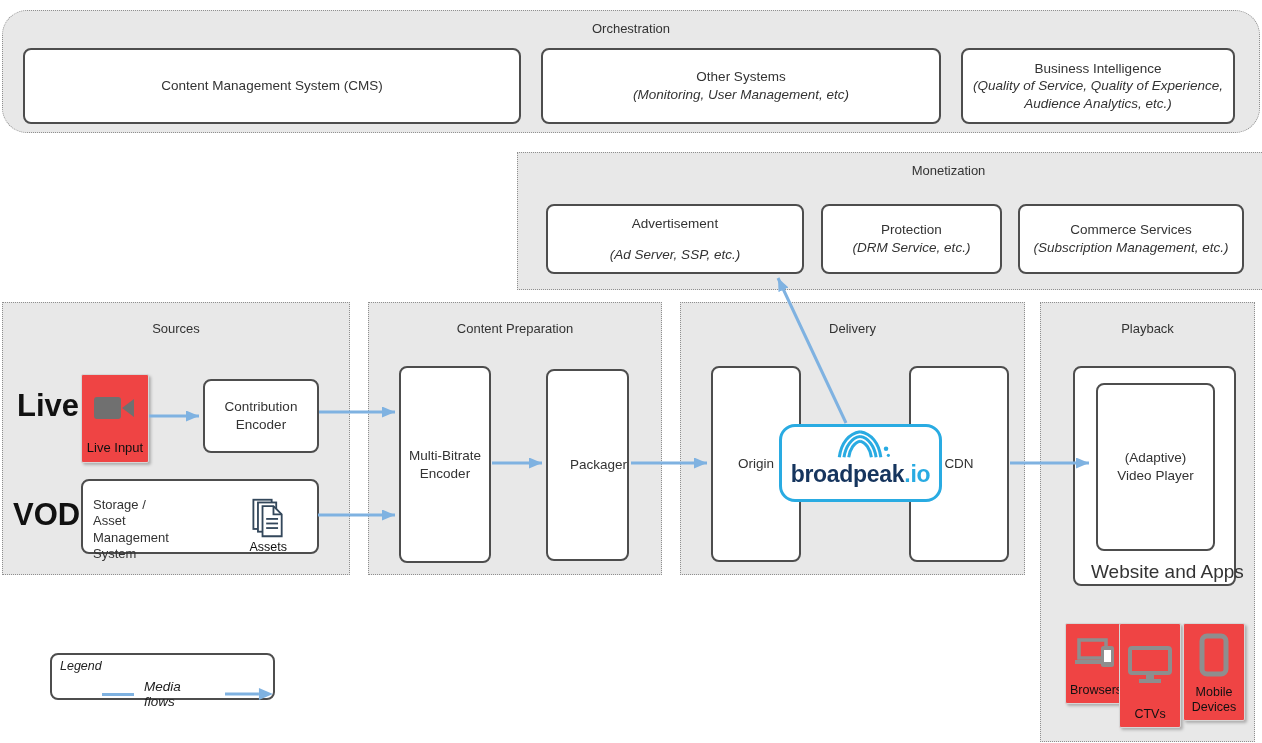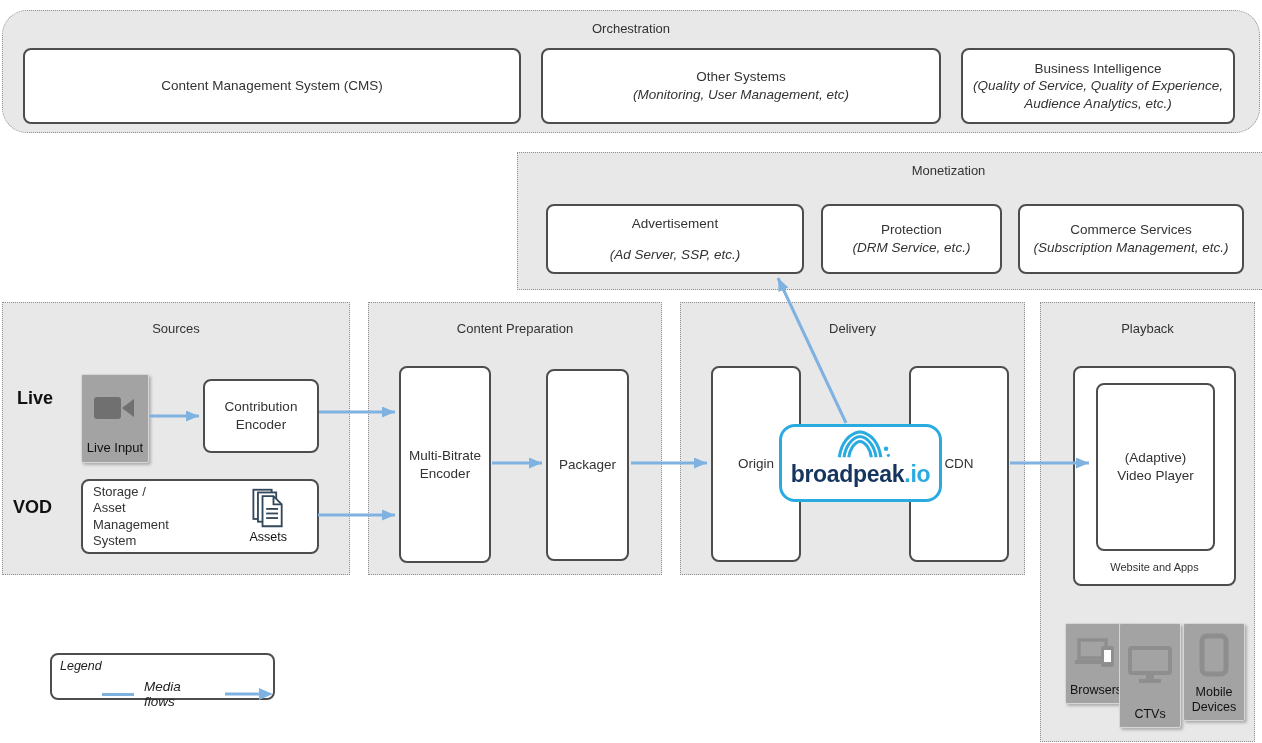--- a/index.html
+++ b/index.html
@@ -5,42 +5,42 @@
   html,body{margin:0;padding:0;background:#ffffff;}
   .canvas{position:relative;width:1262px;height:743px;background:#ffffff;
           font-family:"Liberation Sans",sans-serif;color:#333;overflow:hidden;}
   .section{position:absolute;background:#e8e8e8;border:1.5px dotted #8f8f8f;box-sizing:border-box;}
   .sec-title{position:absolute;top:10px;left:0;width:100%;text-align:center;font-size:13px;color:#333;}
   .box{position:absolute;background:#fff;border:2px solid #4d4d4d;border-radius:8px;box-sizing:border-box;
        display:flex;flex-direction:column;align-items:center;justify-content:center;
        text-align:center;font-size:13.5px;color:#333;line-height:1.3;}
   .subtitle{font-style:italic;}
   .pre{white-space:pre-line;}
-  .card{position:absolute;background:#a3a3a3;border:1px solid #d6d6d6;border-radius:2px;
+  .card{position:absolute;background:#ef4444;border:1px solid #d6d6d6;border-radius:2px;
         box-shadow:2px 2px 3px rgba(0,0,0,0.25);box-sizing:border-box;
         display:flex;flex-direction:column;align-items:center;justify-content:flex-end;}
   .card-icon{flex:1;display:flex;align-items:center;justify-content:center;width:100%;}
   .card-label{font-size:12.5px;color:#111;text-align:center;padding-bottom:6px;line-height:1.15;}
-  .big-label{position:absolute;font-size:18px;font-weight:bold;color:#111;}
-  .storage-box{flex-direction:row;justify-content:space-between;align-items:center;
-               padding:0 30px 0 10px;text-align:left;}
+  .big-label{position:absolute;font-size:31px;font-weight:bold;color:#111;}
+  .storage-box{flex-direction:row;justify-content:space-between;align-items:flex-start;
+               padding:16px 30px 0 10px;text-align:left;}
   .storage-text{font-size:13px;line-height:1.25;}
   .assets-wrap{display:flex;flex-direction:column;align-items:center;font-size:12.5px;color:#111;}
   .brand-box{position:absolute;background:#fff;border:3px solid #29abe2;border-radius:16px;box-sizing:border-box;
              display:flex;flex-direction:column;align-items:center;justify-content:flex-start;z-index:5;}
   .brand-text{font-size:23px;font-weight:bold;letter-spacing:-0.3px;line-height:1;margin-top:2px;}
   .brand-name{color:#16355e;}
   .brand-tld{color:#29abe2;}
   .overlay{position:absolute;left:0;top:0;z-index:8;pointer-events:none;}
   .legend-box{position:absolute;background:#fff;border:2px solid #4d4d4d;border-radius:8px;box-sizing:border-box;}
   .legend-title{position:absolute;left:8px;top:4px;font-size:12.5px;font-style:italic;color:#222;}
   .legend-row{position:absolute;left:50px;top:24px;display:flex;align-items:center;gap:10px;}
   .legend-line{width:32px;height:3px;background:#7fb2e1;}
   .legend-label{font-size:13.5px;font-style:italic;color:#222;}
-  .wa-label{position:absolute;left:0;top:192px;width:100%;text-align:center;font-size:11px;color:#333;}
+  .wa-label{position:absolute;left:16px;top:192px;width:100%;text-align:left;font-size:19px;color:#333;}
 </style>
 </head>
 <body>
 
 <div class="canvas">
 
   <div class="section" style="left:2px;top:10px;width:1258px;height:123px;border-radius:25px;">
     <div class="sec-title">Orchestration</div>
     <div class="box" style="left:20px;top:37px;width:498px;height:76px;">
       <div>Content Management System (CMS)</div>
@@ -115,21 +115,21 @@
       </div>
     </div>
   </div>
 
   <div class="section" style="left:368px;top:302px;width:294px;height:273px;">
     <div class="sec-title" style="top:18px;">Content Preparation</div>
     <div class="box" style="left:30px;top:63px;width:92px;height:197px;">
       <div class="pre">Multi-Bitrate
 Encoder</div>
     </div>
-    <div class="box" style="left:177px;top:66px;width:83px;height:192px;">
+    <div class="box" style="left:177px;top:66px;width:83px;height:192px;align-items:flex-end;">
       <div>Packager</div>
     </div>
   </div>
 
   <div class="section" style="left:680px;top:302px;width:345px;height:273px;">
     <div class="sec-title" style="top:18px;">Delivery</div>
     <div class="box" style="left:228px;top:63px;width:100px;height:196px;">
       <div>CDN</div>
     </div>
     <div class="box" style="left:30px;top:63px;width:90px;height:196px;">

